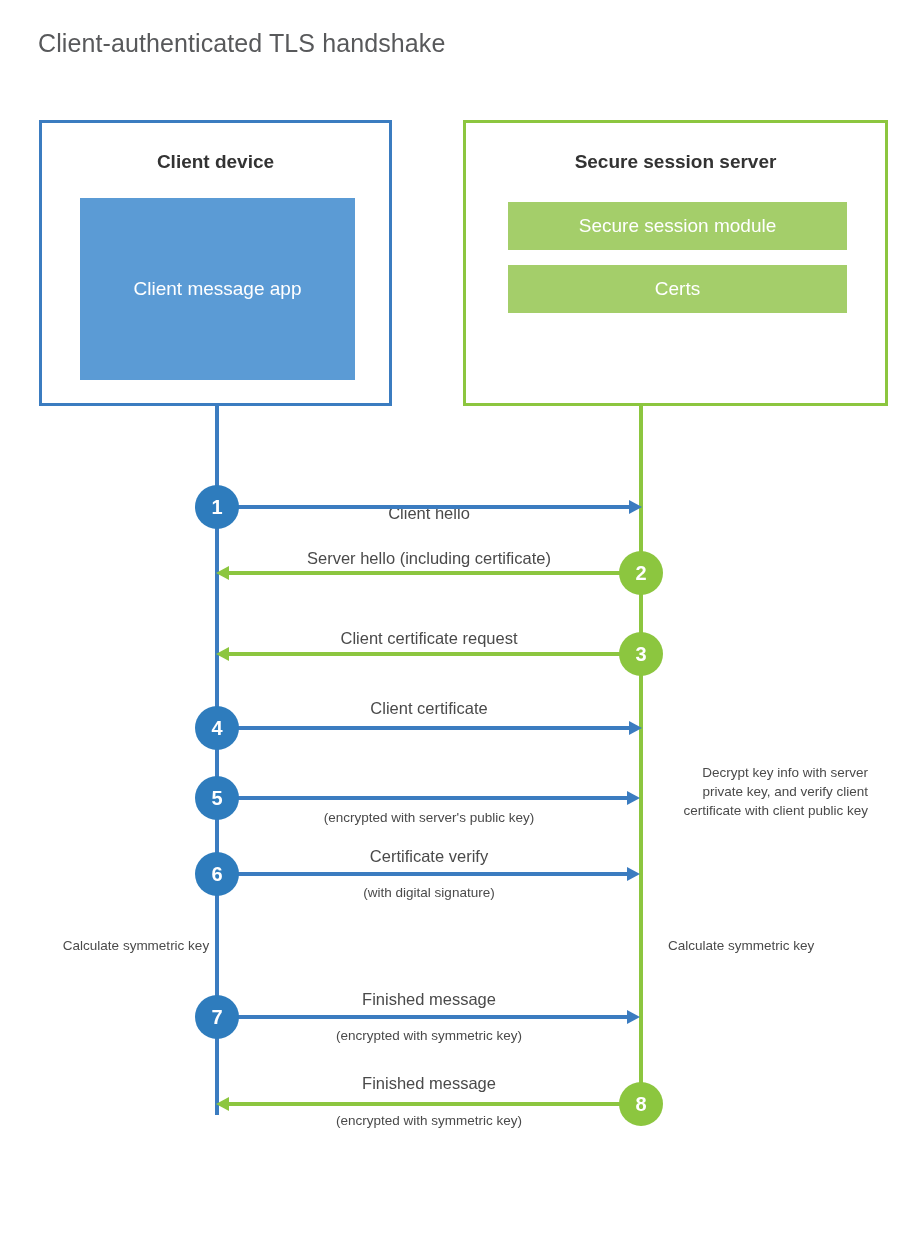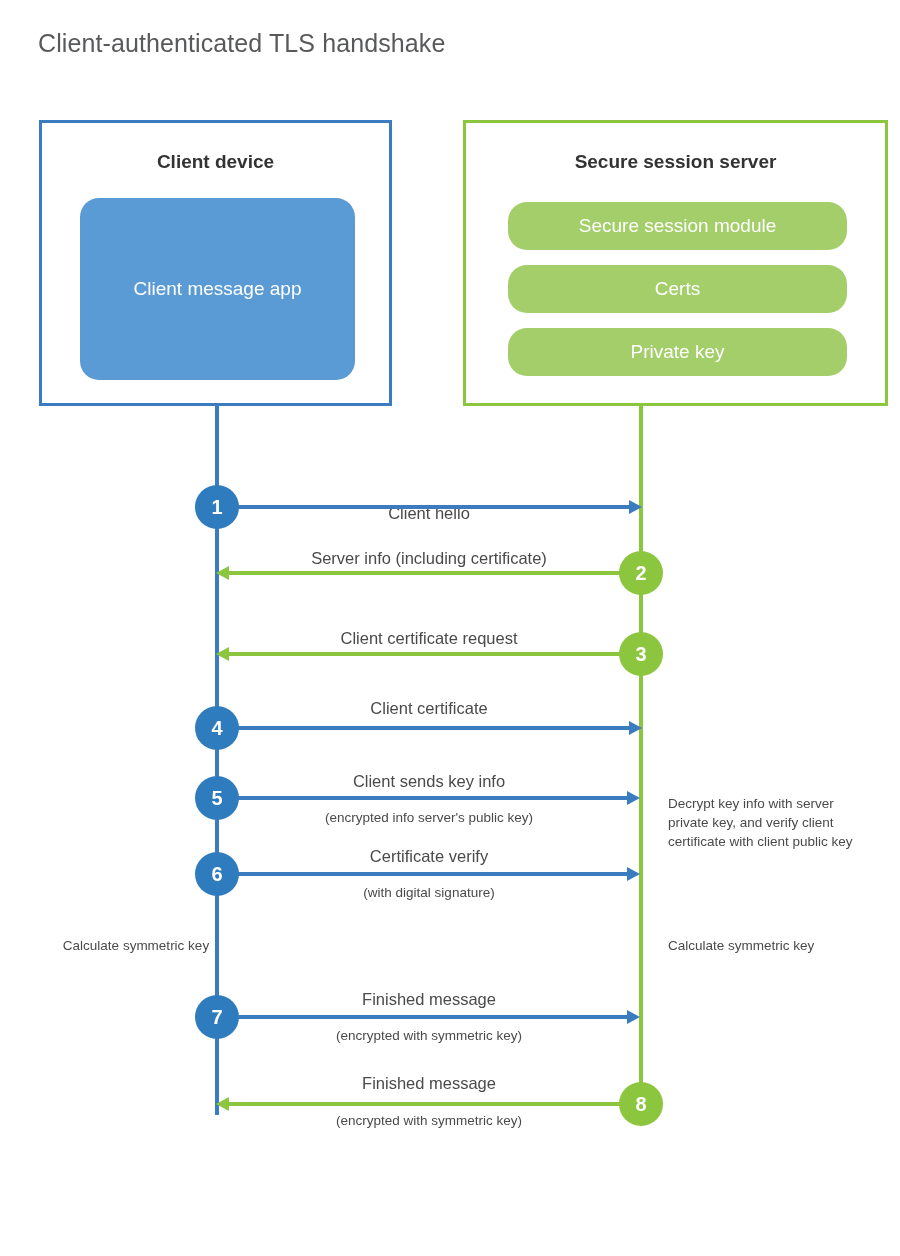--- a/index.html
+++ b/index.html
@@ -59,21 +59,20 @@
   .inner-block {
     position: absolute;
     display: flex;
     align-items: center;
     justify-content: center;
     text-align: center;
     color: #ffffff;
     font-size: 19px;
     font-weight: 400;
     line-height: 1.35;
-    border-radius: 19px;
   }
   #client-app-block {
     left: 38px; top: 75px;
     width: 275px; height: 182px;
     background: #5b9bd5;
   }
   .server-stripe {
     left: 42px;
     width: 339px; height: 48px;
     background: #a4ce6a;
@@ -146,80 +145,78 @@
   .badge-blue  { background: #2e7cbd; }
   .badge-green { background: #8cc63f; }
 
   
   .side-note {
     position: absolute;
     font-size: 13.5px;
     line-height: 1.42;
     color: #4a4a4a;
   }
-  .note-right { left: 668px; text-align: left; width: 200px; margin-top: 31px; }
+  .note-right { left: 668px; text-align: right; width: 200px; }
   .note-calc-left  { left: 60px; top: 936px; width: 152px; text-align: center; }
   .note-calc-right { left: 668px; top: 936px; width: 170px; text-align: left; }
 </style>
 </head>
 <body>
 
 <div id="canvas">
 
   <div class="page-title">Client-authenticated TLS handshake</div>
 
   <div class="actor-box" id="client-box">
     <div class="actor-title">Client device</div>
     <div class="inner-block" id="client-app-block">Client message app</div>
   </div>
 
   <div class="actor-box" id="server-box">
     <div class="actor-title">Secure session server</div>
     <div class="inner-block server-stripe" id="server-module-block">Secure session module</div>
     <div class="inner-block server-stripe" id="server-certs-block">Certs</div>
-    <div class="inner-block server-stripe" id="server-key-block">Private key</div>
   </div>
 
   <div class="lifeline" id="client-lifeline"></div>
   <div class="lifeline" id="server-lifeline"></div>
 
   <div class="msg-label" style="left:217px; top:504px; width:424px;">Client hello</div>
   <div class="msg-arrow arrow-blue dir-right" style="left:217px; top:500px; width:424px;">
     <div class="shaft" style="left:0; right:12px;"></div>
       <div class="head"></div>
   </div>
   <div class="step-badge badge-blue" style="left:195px; top:485px;">1</div>
 
-  <div class="msg-label" style="left:217px; top:549px; width:424px;">Server info (including certificate)</div>
+  <div class="msg-label" style="left:217px; top:549px; width:424px;">Server hello (including certificate)</div>
   <div class="msg-arrow arrow-green dir-left" style="left:217px; top:566px; width:424px;">
     <div class="shaft" style="left:12px; right:0;"></div>
       <div class="head"></div>
   </div>
   <div class="step-badge badge-green" style="left:619px; top:551px;">2</div>
 
   <div class="msg-label" style="left:217px; top:629px; width:424px;">Client certificate request</div>
   <div class="msg-arrow arrow-green dir-left" style="left:217px; top:647px; width:424px;">
     <div class="shaft" style="left:12px; right:0;"></div>
       <div class="head"></div>
   </div>
   <div class="step-badge badge-green" style="left:619px; top:632px;">3</div>
 
   <div class="msg-label" style="left:217px; top:699px; width:424px;">Client certificate</div>
   <div class="msg-arrow arrow-blue dir-right" style="left:217px; top:721px; width:424px;">
     <div class="shaft" style="left:0; right:12px;"></div>
       <div class="head"></div>
   </div>
   <div class="step-badge badge-blue" style="left:195px; top:706px;">4</div>
 
-  <div class="msg-label" style="left:217px; top:772px; width:424px;">Client sends key info</div>
   <div class="msg-arrow arrow-blue dir-right" style="left:217px; top:791px; width:422px;">
     <div class="shaft" style="left:0; right:12px;"></div>
       <div class="head"></div>
   </div>
-  <div class="msg-sublabel" style="left:217px; top:810px; width:424px;">(encrypted info server's public key)</div>
+  <div class="msg-sublabel" style="left:217px; top:810px; width:424px;">(encrypted with server's public key)</div>
   <div class="step-badge badge-blue" style="left:195px; top:776px;">5</div>
 
   <div class="msg-label" style="left:217px; top:847px; width:424px;">Certificate verify</div>
   <div class="msg-arrow arrow-blue dir-right" style="left:217px; top:867px; width:422px;">
     <div class="shaft" style="left:0; right:12px;"></div>
       <div class="head"></div>
   </div>
   <div class="msg-sublabel" style="left:217px; top:885px; width:424px;">(with digital signature)</div>
   <div class="step-badge badge-blue" style="left:195px; top:852px;">6</div>
 

